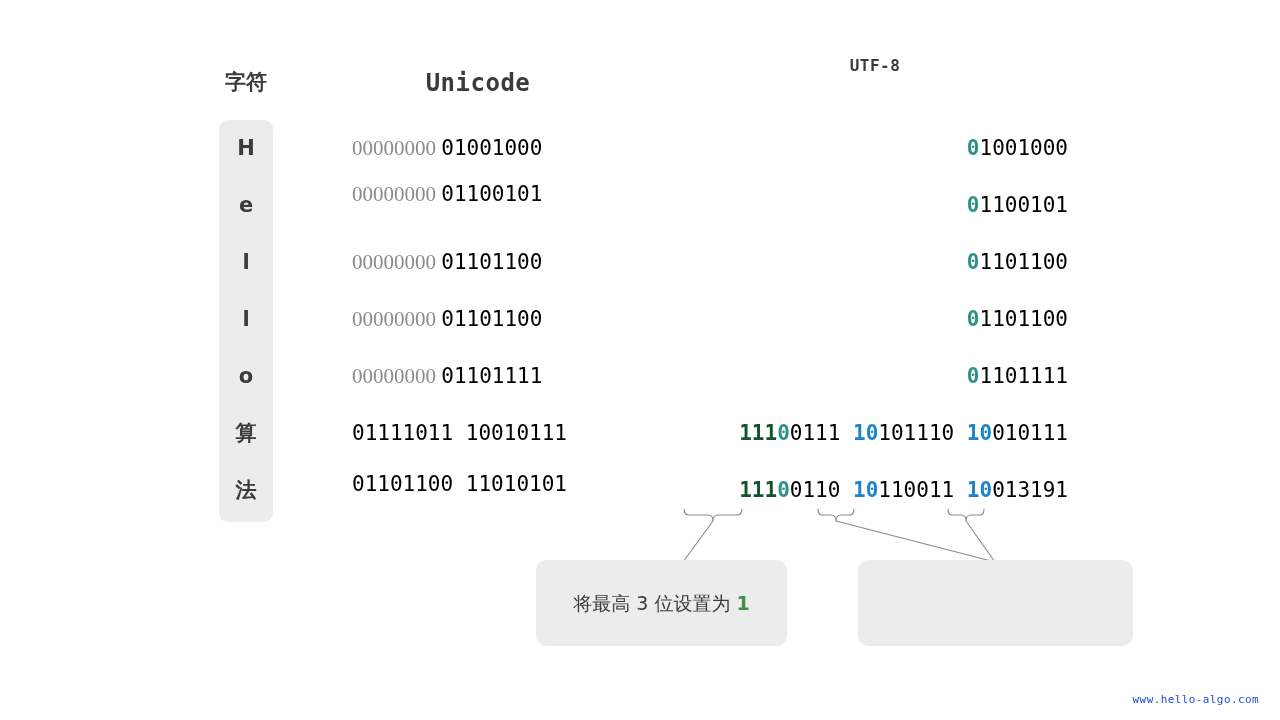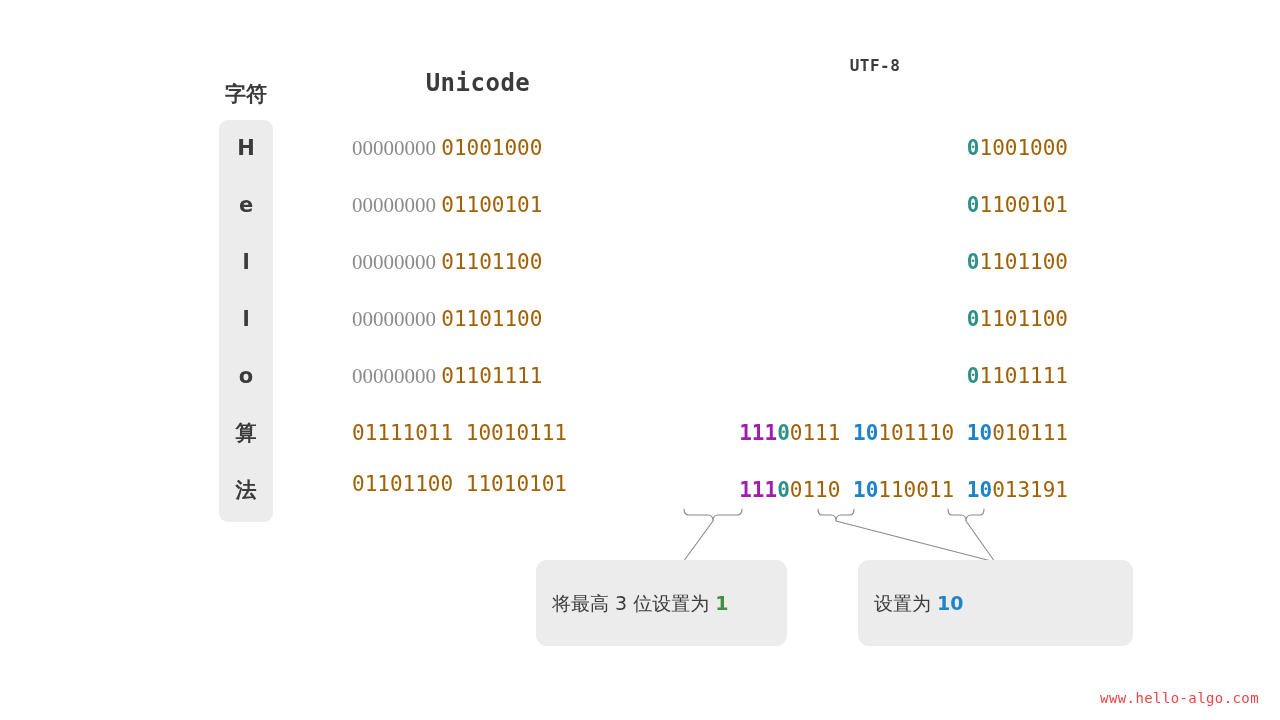--- a/index.html
+++ b/index.html
@@ -23,21 +23,20 @@
     color: #3b3b3b;
     white-space: nowrap;
   }
   #hdr-char {
     left: 219px;
     width: 54px;
     text-align: center;
     top: 68px;
     font-size: 21px;
     font-family: "DejaVu Sans", "Liberation Sans", sans-serif;
-    margin-top: 12px;
   }
   #hdr-unicode {
     left: 378px;
     width: 200px;
     text-align: center;
     top: 69px;
     font-size: 24px;
     font-family: "DejaVu Sans Mono", "Liberation Mono", monospace;
     letter-spacing: 0.5px;
   }
@@ -87,23 +86,23 @@
     width: 256px;
     text-align: left;
     letter-spacing: 0px;
   }
   .utf {
     right: 212px;
     text-align: right;
     letter-spacing: 0px;
   }
   .b-dim   { color: #8a8a8a; font-family: Liberation Serif, serif; }
-  .b-dark  { color: #a16207; }
+  .b-dark  { color: #000000; }
   .b-teal  { color: #2e9186; font-weight: bold; }
-  .b-green { color: #a21caf; font-weight: bold; }
+  .b-green { color: #14532d; font-weight: bold; }
   .b-blue  { color: #1f83c8; font-weight: bold; }
 
   
   #connectors {
     position: absolute;
     left: 0;
     top: 0;
     width: 1280px;
     height: 720px;
     pointer-events: none;
@@ -129,35 +128,35 @@
     padding: 0 16px;
   }
   #note-2 {
     left: 858px;
     top: 560px;
     width: 275px;
     height: 86px;
     padding: 0 16px;
   }
   .note-line {
-    text-align: left;
+    text-align: center;
     line-height: 30px;
     white-space: pre;
   }
   .note-line .em-green { color: #3e9142; font-weight: bold; }
   .note-line .em-blue  { color: #1f83c8; font-weight: bold; }
 
   
   #watermark {
     position: absolute;
     right: 21px;
     bottom: 14px;
     font-family: "DejaVu Sans Mono", "Liberation Mono", monospace;
-    font-size: 14px;
-    color: #ef4444;
+    font-size: 11px;
+    color: #1d4ed8;
     letter-spacing: 0.4px;
   }
 </style>
 </head>
 <body>
 
 <div class="hdr" id="hdr-char">字符</div>
 <div class="hdr" id="hdr-unicode">Unicode</div>
 <div class="hdr" id="hdr-utf8">UTF-8</div>
 
@@ -165,21 +164,21 @@
   <div class="char-cell" style="top:0px">H</div>
   <div class="char-cell" style="top:57px">e</div>
   <div class="char-cell" style="top:114px">l</div>
   <div class="char-cell" style="top:171px">l</div>
   <div class="char-cell" style="top:228px">o</div>
   <div class="char-cell" style="top:285px">算</div>
   <div class="char-cell" style="top:342px">法</div>
 </div>
 
 <div class="row uni" style="top:120px"><span class="b-dim">00000000</span><span class="b-dim"> </span><span class="b-dark">01001000</span></div>
-<div class="row uni" style="top:177px"><span class="b-dim">00000000</span><span class="b-dim"> </span><span class="b-dark">01100101</span></div>
+<div class="row uni" style="top:166px"><span class="b-dim">00000000</span><span class="b-dim"> </span><span class="b-dark">01100101</span></div>
 <div class="row uni" style="top:234px"><span class="b-dim">00000000</span><span class="b-dim"> </span><span class="b-dark">01101100</span></div>
 <div class="row uni" style="top:291px"><span class="b-dim">00000000</span><span class="b-dim"> </span><span class="b-dark">01101100</span></div>
 <div class="row uni" style="top:348px"><span class="b-dim">00000000</span><span class="b-dim"> </span><span class="b-dark">01101111</span></div>
 <div class="row uni" style="top:405px"><span class="b-dark">01111011</span><span class="b-dark"> </span><span class="b-dark">10010111</span></div>
 <div class="row uni" style="top:456px"><span class="b-dark">01101100</span><span class="b-dark"> </span><span class="b-dark">11010101</span></div>
 
 <div class="row utf" style="top:120px"><span class="b-teal">0</span><span class="b-dark">1001000</span></div>
 <div class="row utf" style="top:177px"><span class="b-teal">0</span><span class="b-dark">1100101</span></div>
 <div class="row utf" style="top:234px"><span class="b-teal">0</span><span class="b-dark">1101100</span></div>
 <div class="row utf" style="top:291px"><span class="b-teal">0</span><span class="b-dark">1101100</span></div>
@@ -204,16 +203,15 @@
 
     <path d="M966,521 L995,562"></path>
   </g>
 </svg>
 
 <div class="note" id="note-1">
   <div class="note-line"><span>将最高 3 位设置为 </span><span class="em-green">1</span></div>
 </div>
 
 <div class="note" id="note-2">
-  <div class="note-line"><span>设置为 </span><span class="em-blue">10</span></div>
 </div>
 
 <div id="watermark">www.hello-algo.com</div>
 
 </body></html>

